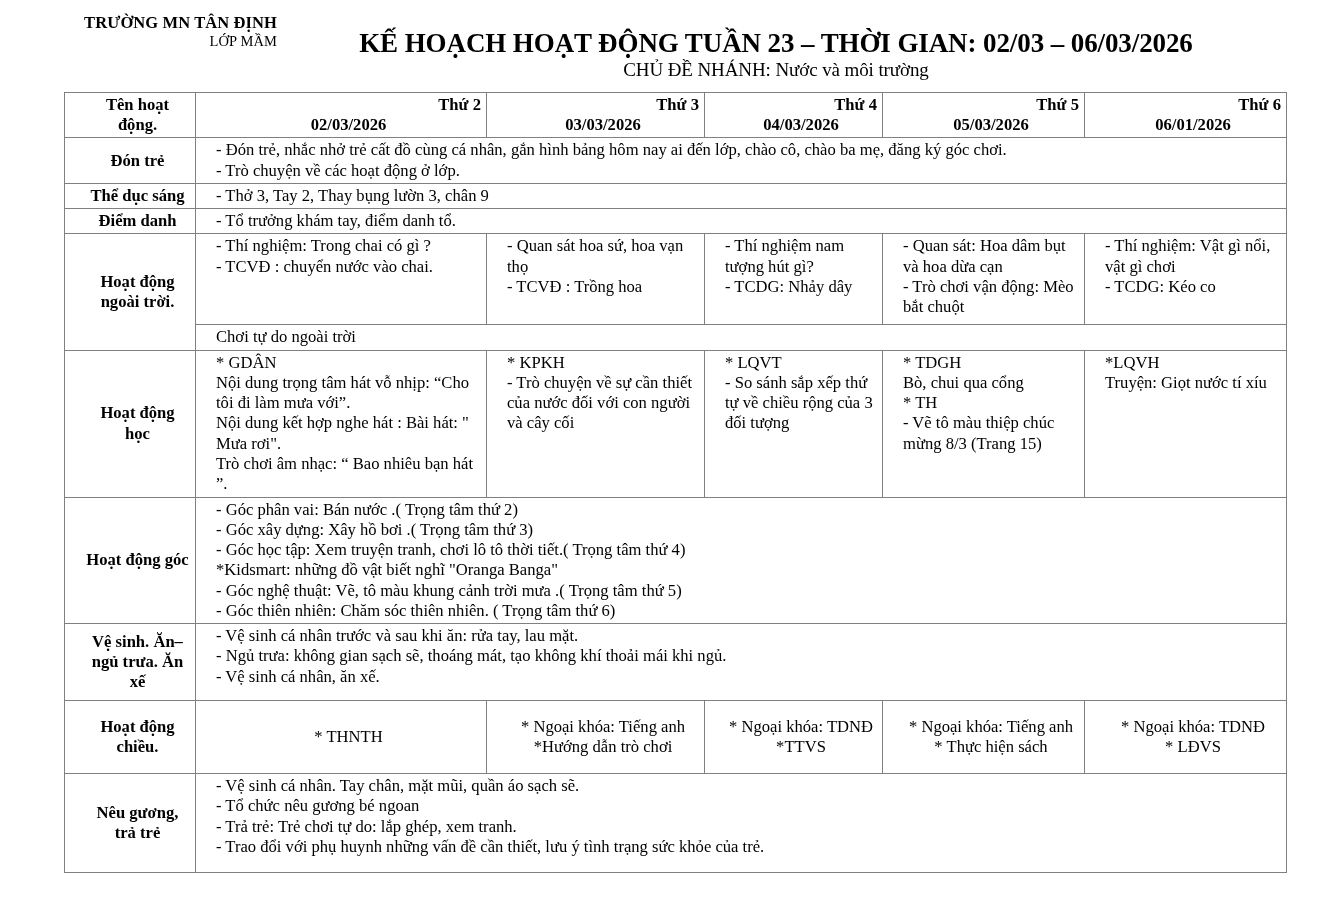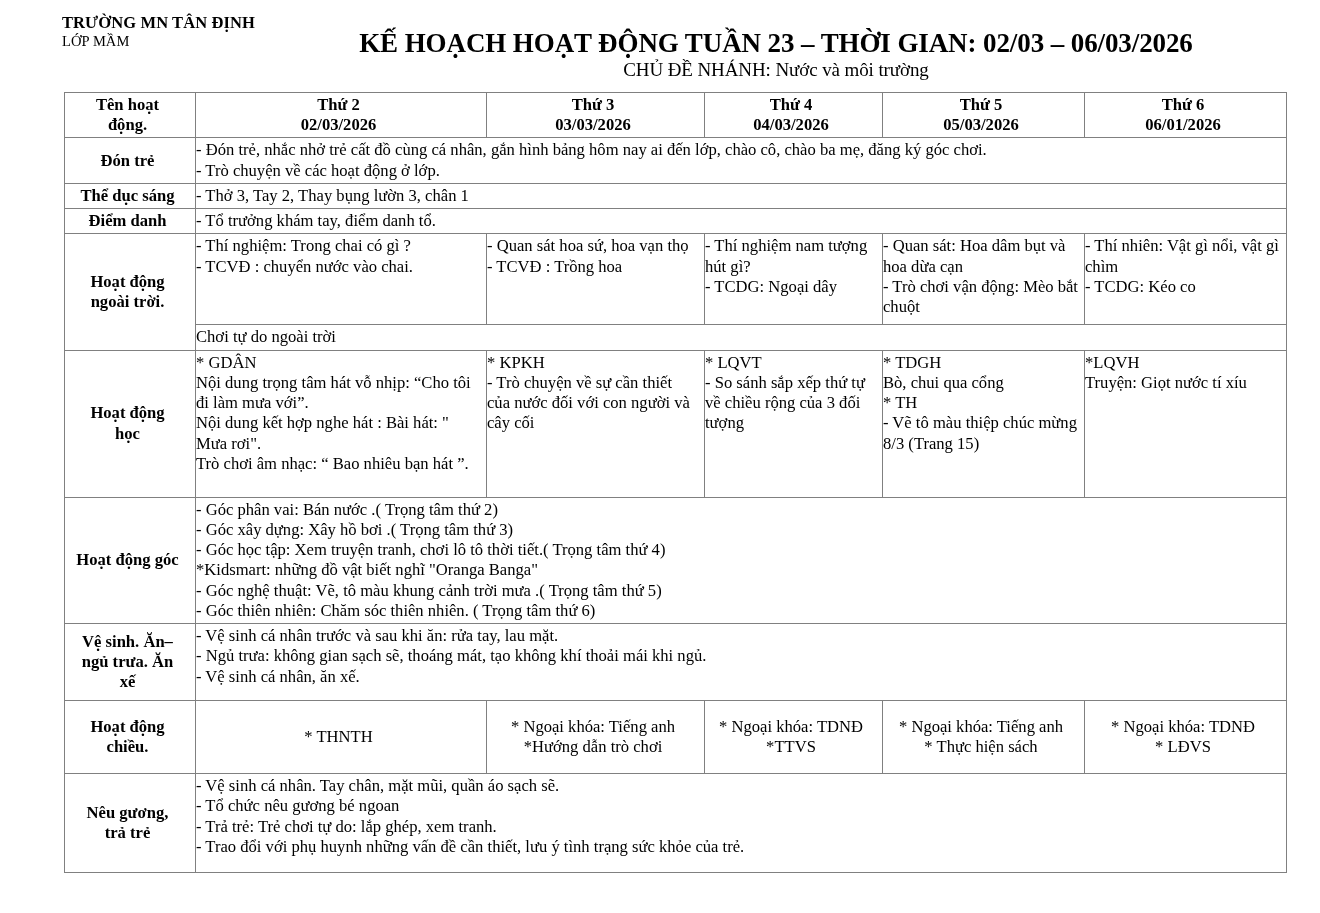--- a/index.html
+++ b/index.html
@@ -29,21 +29,21 @@
     position: relative;
     height: 86px;
     padding-top: 12px;
     box-sizing: border-box;
   }
   .school-block {
     position: absolute;
     left: 62px;
     top: 13px;
     width: 215px;
-    text-align: left;
+    text-align: right;
     line-height: 1.22;
   }
   .school-name {
     font-weight: bold;
     font-size: 16.5px;
     letter-spacing: 0.1px;
     white-space: nowrap;
   }
   .class-name {
     font-weight: normal;
@@ -77,36 +77,36 @@
     left: 64px;
     top: 92px;
     width: 1222px;
     border-collapse: collapse;
     table-layout: fixed;
     font-size: 16.6px;
   }
   .plan-table td {
     border: 1px solid #808080;
     vertical-align: top;
-    padding: 2px 5px 2px 0;
+    padding: 2px 5px 2px 20px;
     line-height: 1.22;
   }
   .plan-table td.mid { vertical-align: middle; }
   .rowlabel {
     font-weight: bold;
     text-align: center;
     vertical-align: middle !important;
     line-height: 1.24;
   }
   .dayhead {
     text-align: center;
     vertical-align: middle !important;
     line-height: 1.24;
   }
-  .dayhead .d-name { font-weight: bold; }
+  .dayhead .d-name { font-weight: bold; text-align: right; }
   .dayhead .d-date { font-weight: bold; }
   .b { font-weight: normal; }
   .line { display: block; white-space: nowrap; }
   .wrapline { display: block; }
   .ctr { text-align: center; }
 </style>
 </head>
 <body>
 
 <div class="page">
@@ -163,21 +163,21 @@
       <tr>
         <td class="rowlabel">Đón trẻ</td>
         <td colspan="5">
           <span class="wrapline">- Đón trẻ, nhắc nhở trẻ cất đồ cùng cá nhân, gắn hình  bảng hôm nay ai đến lớp, chào cô, chào ba mẹ, đăng ký góc chơi.</span>
           <span class="wrapline">- Trò chuyện về các hoạt động ở lớp.</span>
         </td>
       </tr>
 
       <tr>
         <td class="rowlabel">Thể dục sáng</td>
-        <td colspan="5">-  Thở 3, Tay 2, Thay bụng lườn 3, chân 1</td>
+        <td colspan="5">-  Thở 3, Tay 2, Thay bụng lườn 3, chân 9</td>
       </tr>
 
       <tr>
         <td class="rowlabel">Điểm danh</td>
         <td colspan="5">- Tổ trưởng khám tay, điểm danh tổ.</td>
       </tr>
 
       <tr>
         <td class="rowlabel" rowspan="2">
           <span class="line">Hoạt động</span>
@@ -186,28 +186,28 @@
         <td style="height:86px">
           <span class="wrapline">- Thí nghiệm: Trong chai có gì ?</span>
           <span class="wrapline">- TCVĐ : chuyển nước vào chai.</span>
         </td>
         <td>
           <span class="wrapline">- Quan sát hoa sứ, hoa vạn thọ</span>
           <span class="wrapline">- TCVĐ : Trồng hoa</span>
         </td>
         <td>
           <span class="wrapline">- Thí nghiệm nam tượng hút gì?</span>
-          <span class="wrapline">  - TCDG: Ngoại dây</span>
+          <span class="wrapline">  - TCDG: Nhảy dây</span>
         </td>
         <td>
           <span class="wrapline">- Quan sát: Hoa dâm bụt và hoa dừa cạn</span>
           <span class="wrapline">- Trò chơi vận động: Mèo bắt chuột</span>
         </td>
         <td>
-          <span class="wrapline">- Thí nhiên: Vật gì nổi, vật gì chìm</span>
+          <span class="wrapline">- Thí nghiệm: Vật gì nổi, vật gì chơi</span>
           <span class="wrapline">- TCDG: Kéo co</span>
         </td>
       </tr>
 
       <tr>
         <td colspan="5">Chơi tự do ngoài trời</td>
       </tr>
 
       <tr>
         <td class="rowlabel">

